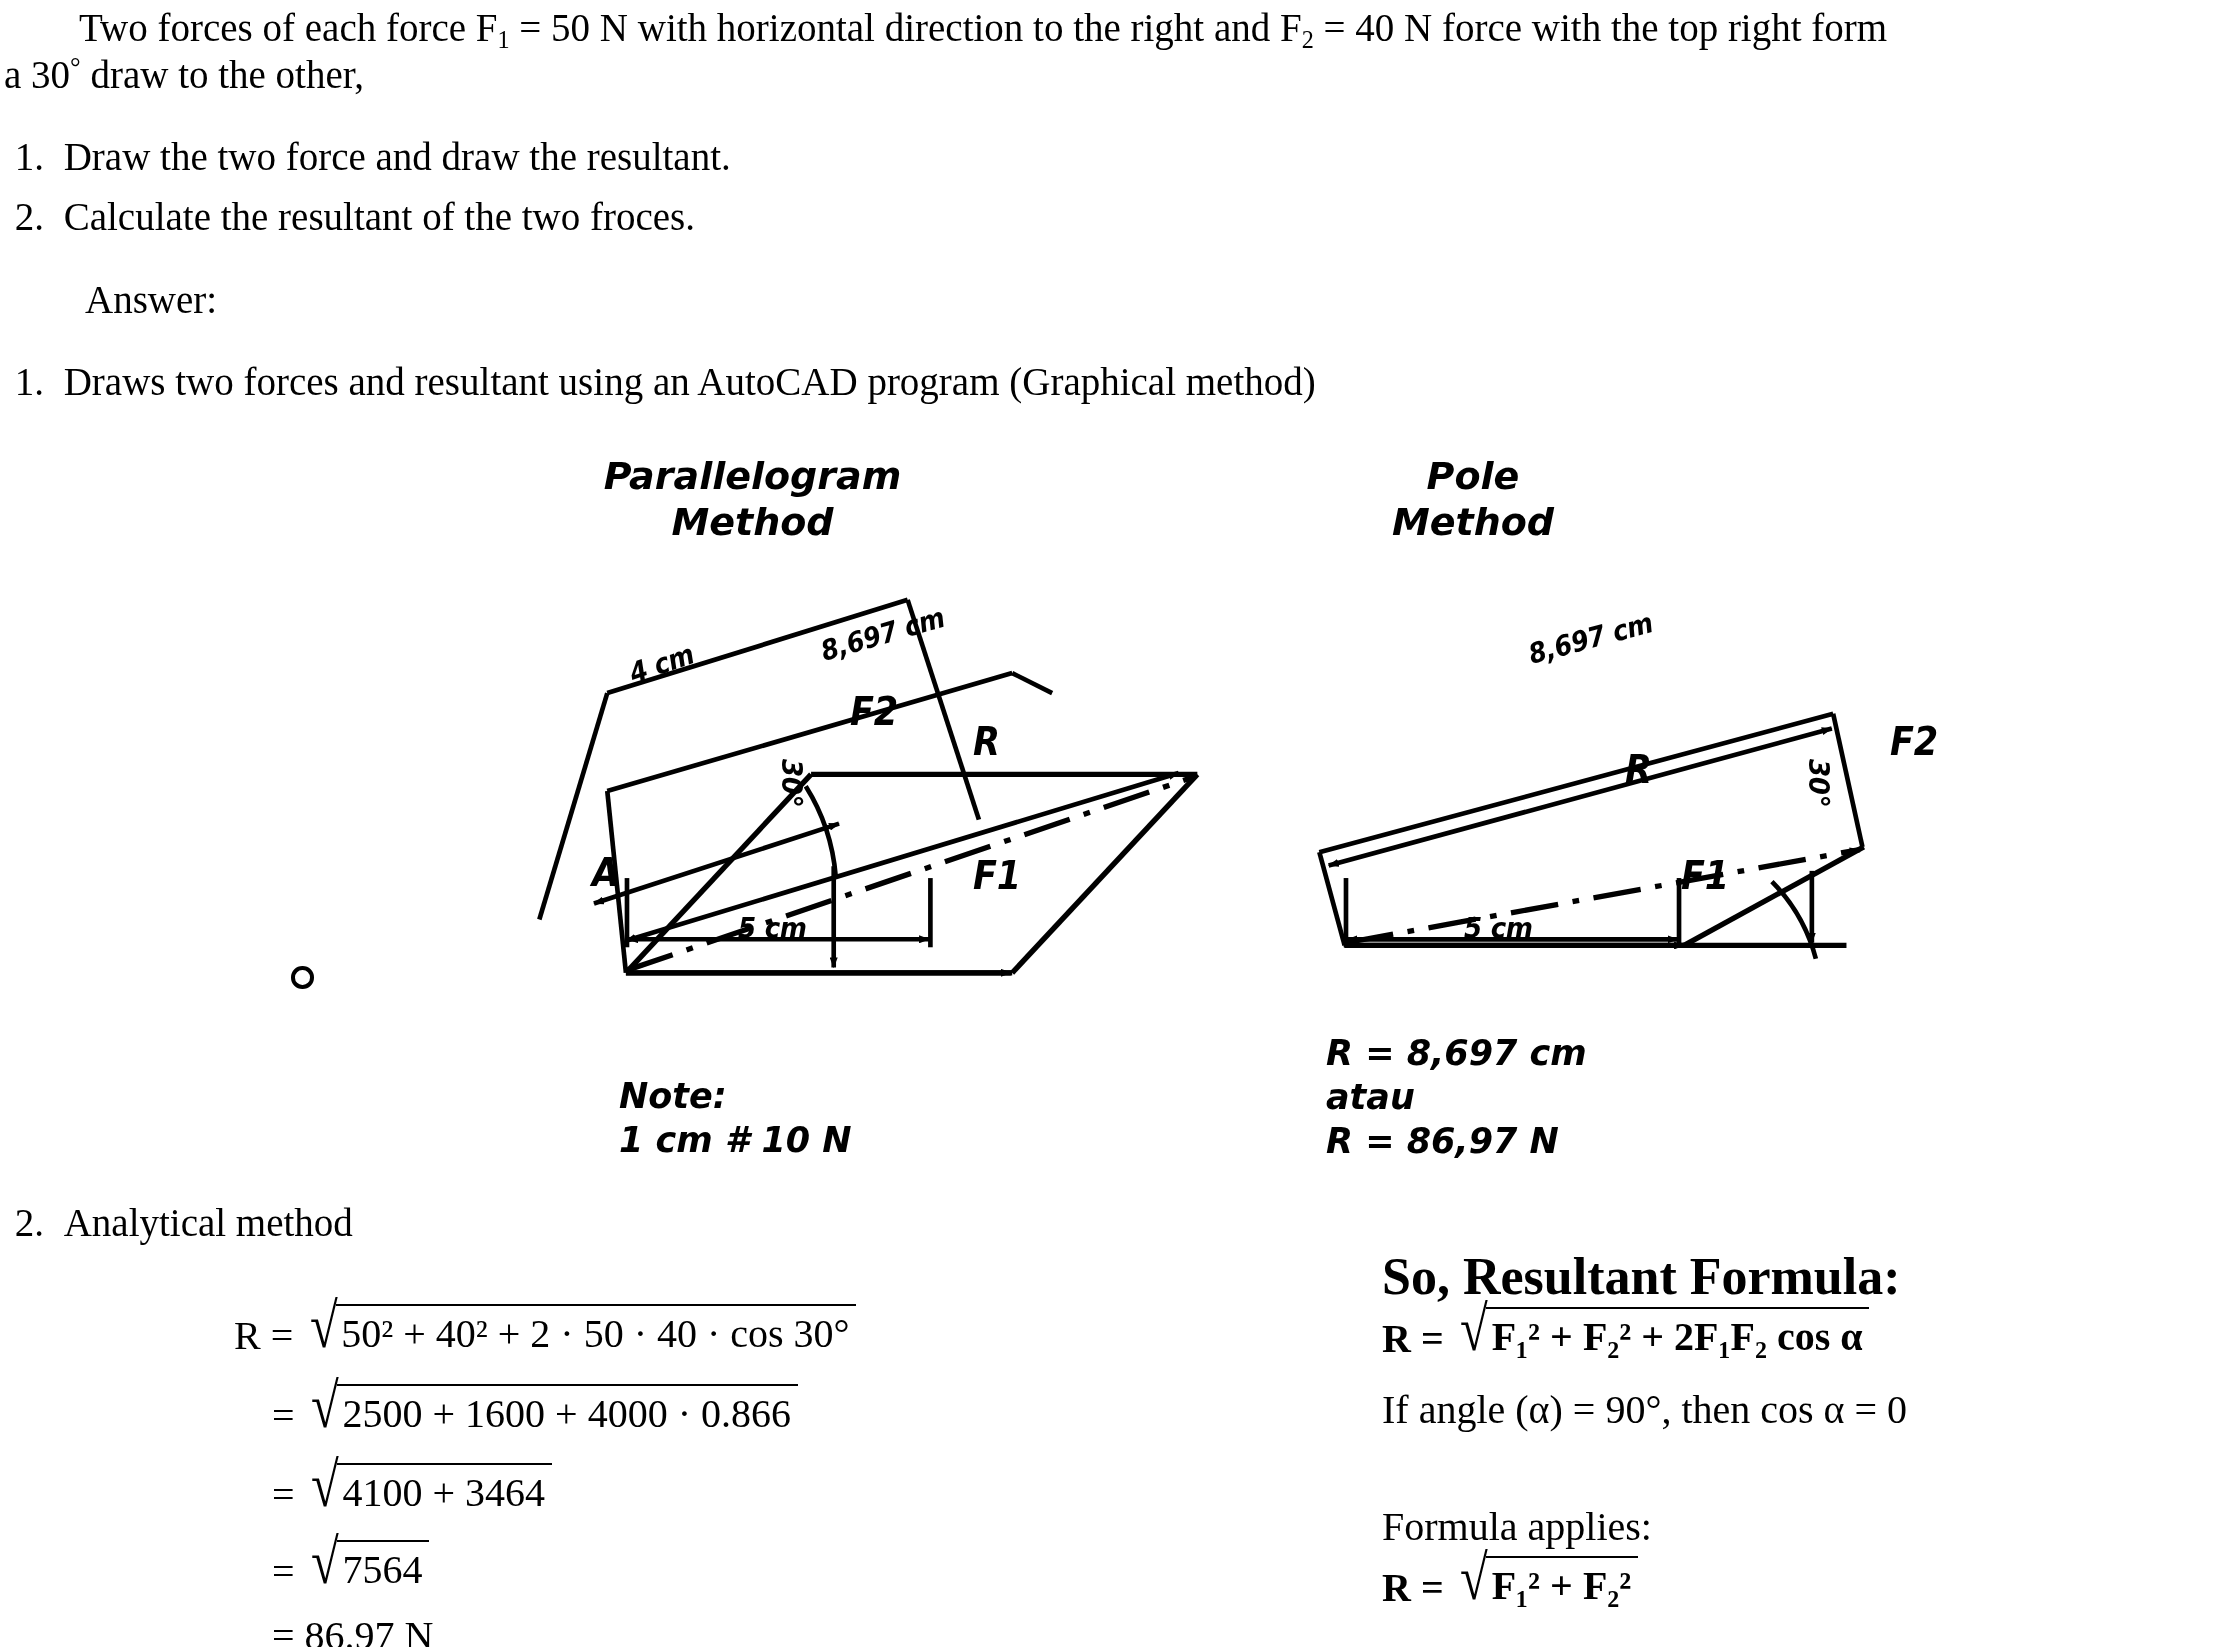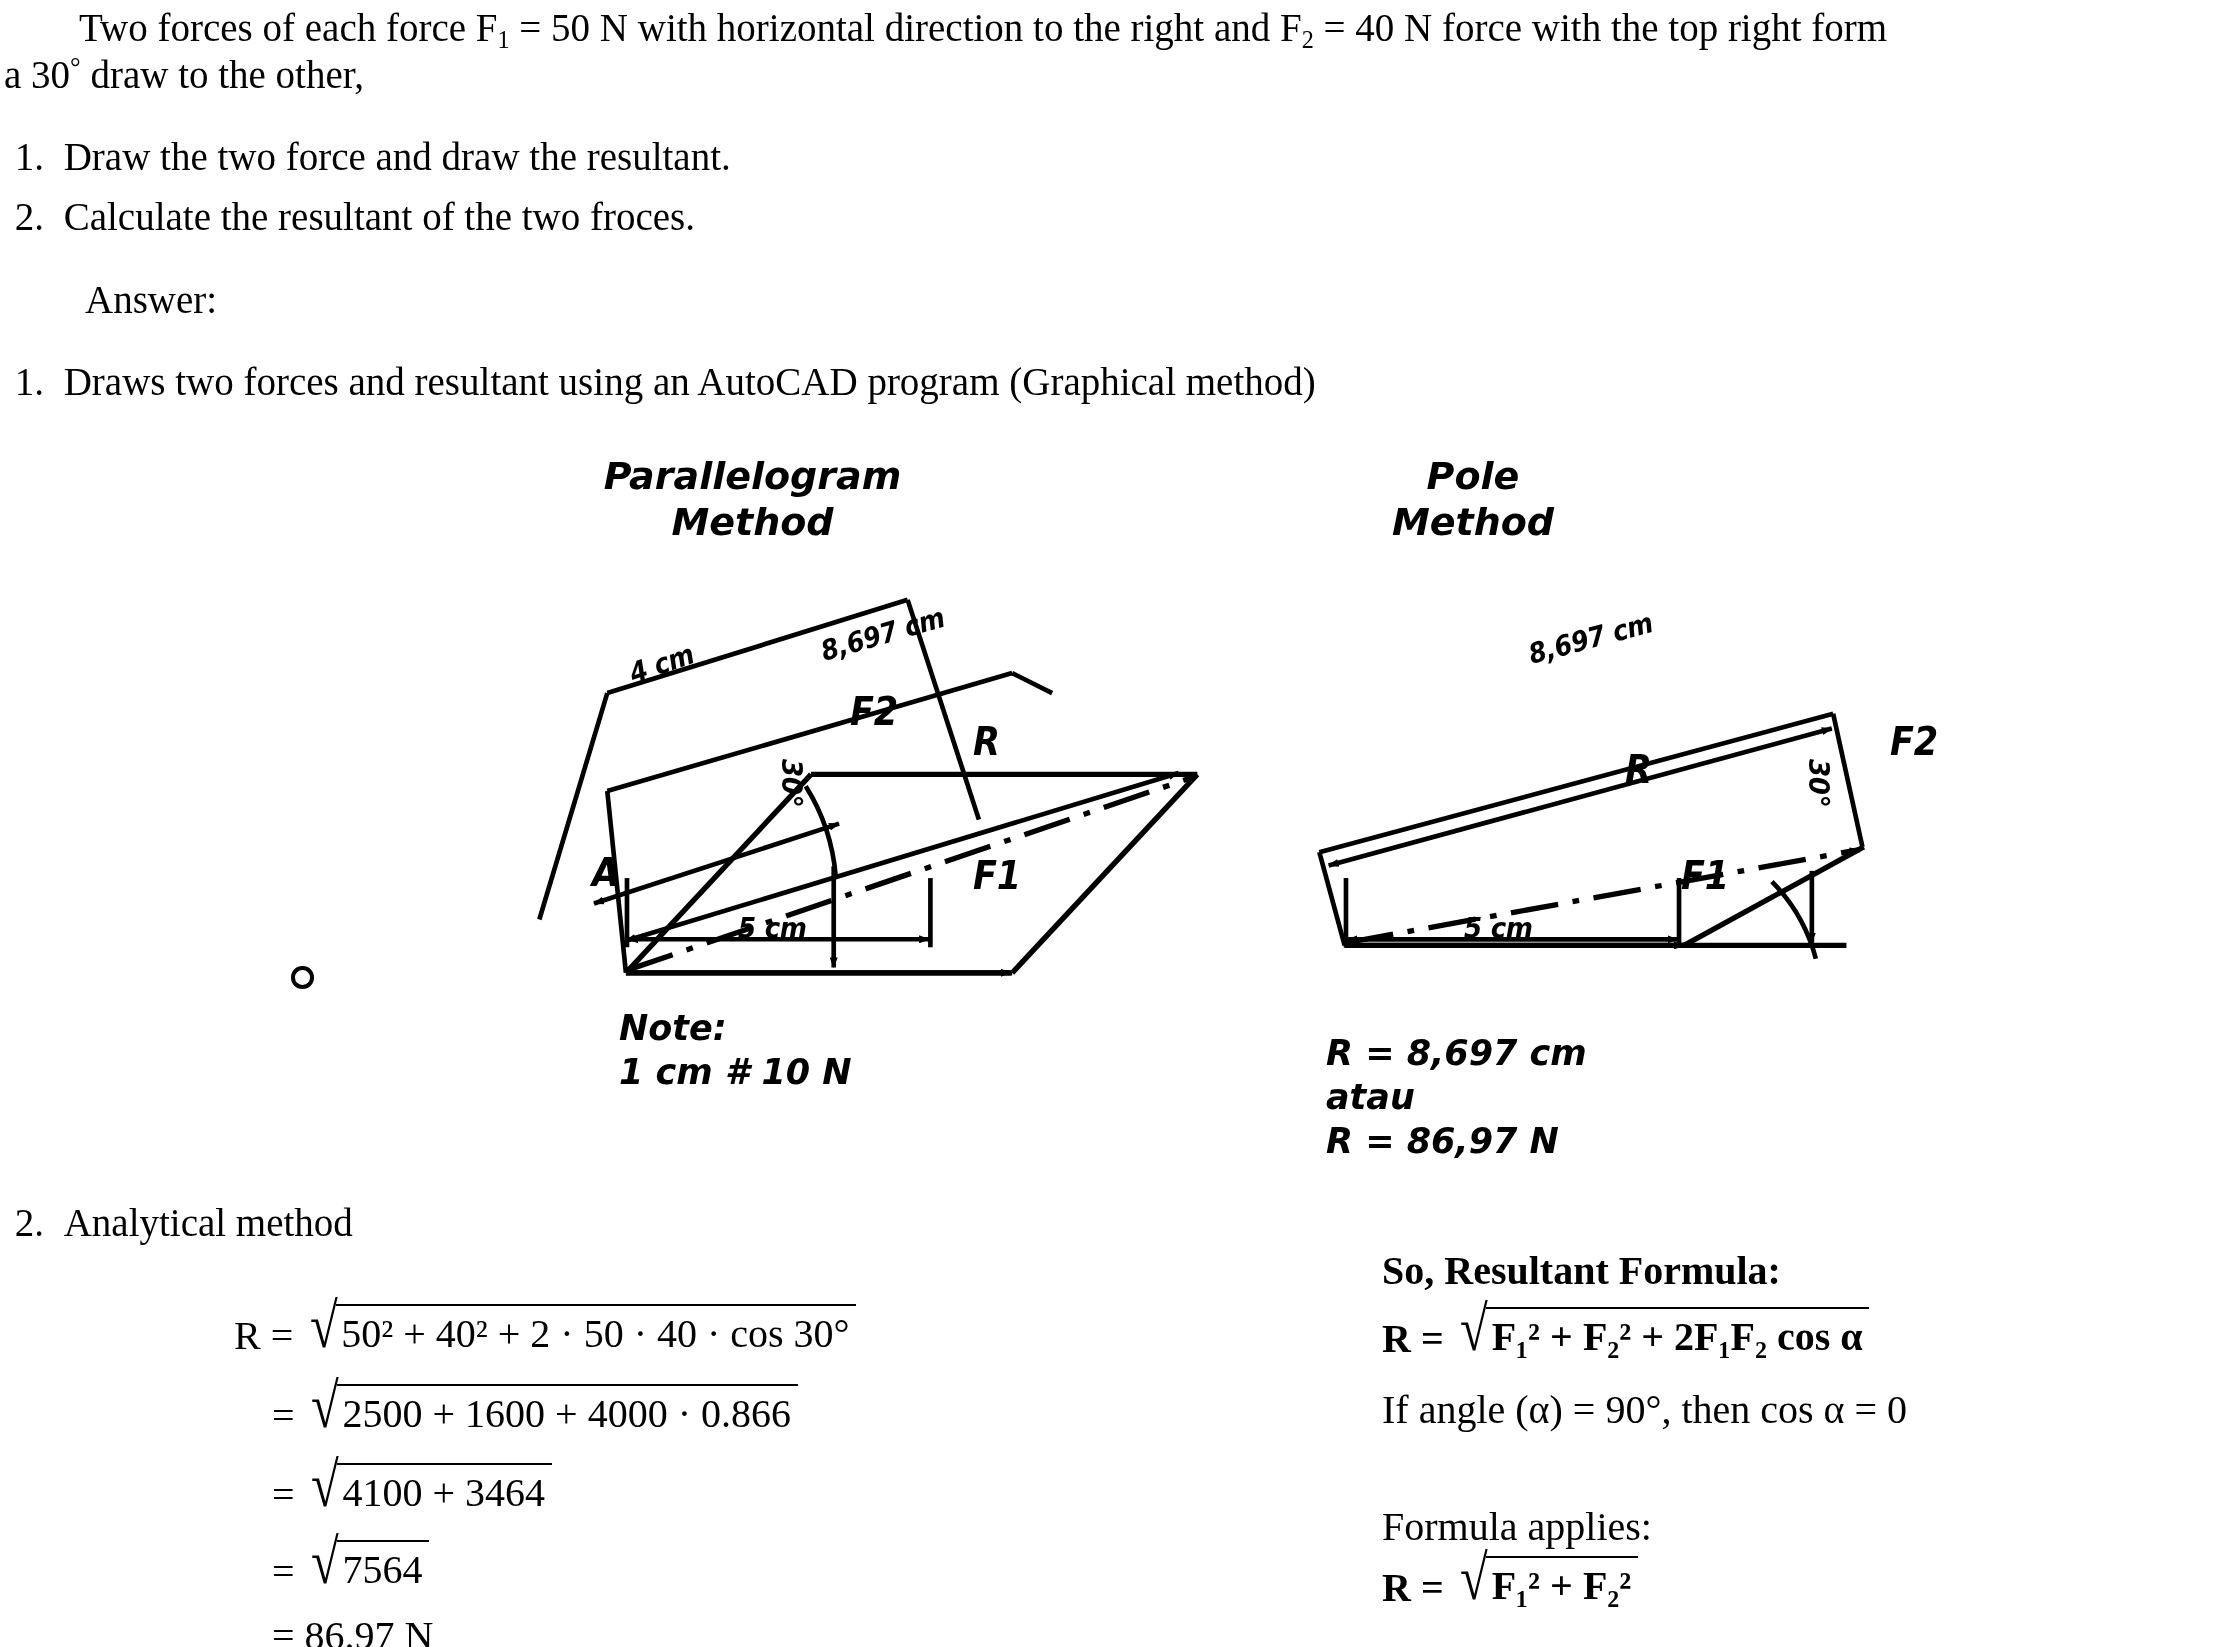--- a/index.html
+++ b/index.html
@@ -91,21 +91,21 @@
     line-height: 0.72;
     transform: scaleX(0.8);
     transform-origin: right top;
     margin-right: -1.3px;
   }
   .rad .rand {
     border-top: 2px solid #000;
     padding: 8px 6.7px 0 5.3px;
   }
 
-  .heading-bold { font-weight: bold; font-size: 40px; white-space: nowrap; }
+  .heading-bold { font-weight: bold; font-size: 52px; white-space: nowrap; }
   .plain-line { font-size: 40px; white-space: nowrap; }
 
   svg { display: block; overflow: visible; }
 </style>
 </head>
 <body>
 
 <div id="page">
 
   <div class="abs prose" style="left:79px; top:4px;">
@@ -200,21 +200,21 @@
           <path d="M16,0 L0,6 L16,12 z" fill="#000"></path>
         </marker>
       </defs>
       <path d="M 12,0 L 12,104" stroke="#000" stroke-width="7" fill="none"></path>
       <path d="M 468,0 L 468,104" stroke="#000" stroke-width="7" fill="none"></path>
       <path d="M 14,92 L 466,92" stroke="#000" stroke-width="7" fill="none" marker-end="url(#ah5L)" marker-start="url(#ah5Ls)"></path>
     </svg>
   </div>
   <div class="abs cad" style="left:738px; top:911px; font-size:29px;">5 cm</div>
 
-  <div class="abs cad-note" style="left:619px; top:1006px;">Note:
+  <div class="abs cad-note" style="left:619px; top:1074px;">Note:
 1 cm # 10 N</div>
 
   <div class="abs cad-title" style="left:1330px; top:453px; width:286px;">Pole
 Method</div>
 
   <div class="abs" style="left:1306px; top:586px;">
     <svg width="639" height="406" viewBox="0 0 960 610">
       <defs>
         <marker id="ahR" markerWidth="16" markerHeight="12" refX="15" refY="6" orient="auto" markerUnits="userSpaceOnUse">
           <path d="M0,0 L16,6 L0,12 z" fill="#000"></path>

